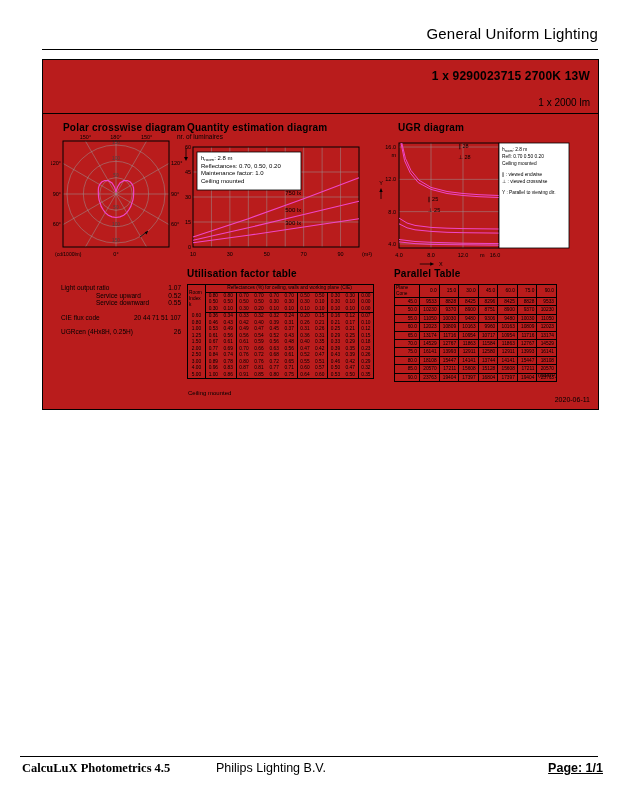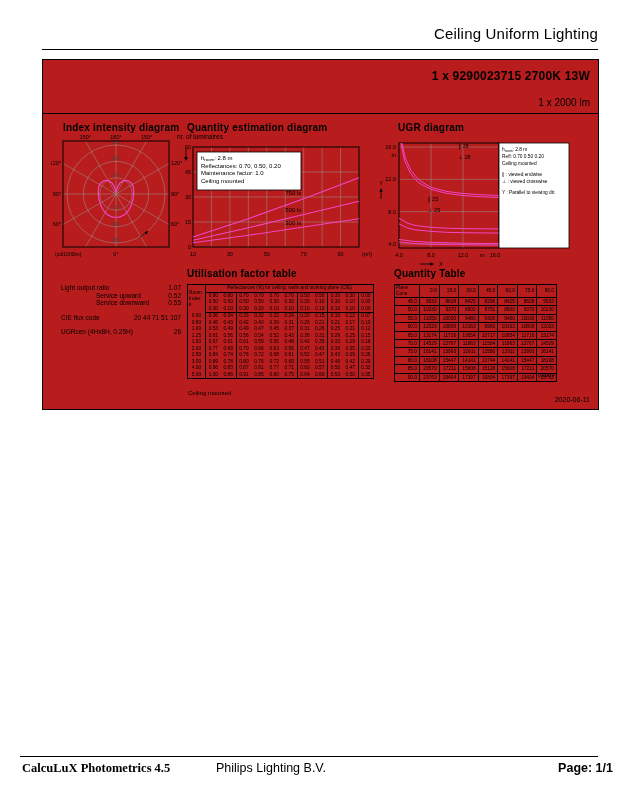--- a/index.html
+++ b/index.html
@@ -37,34 +37,34 @@
   table.lum{border-collapse:collapse;table-layout:fixed;width:163px;border:1px solid #000;}
   table.lum td{border:.6px solid #000;padding:0 2px 0 0;font-size:4.8px;height:7.4px;line-height:7.4px;text-align:right;overflow:hidden;white-space:nowrap;}
   table.lum td.lum-corner{width:21px;height:12px;text-align:left;padding-left:1px;}
   table.lum td.lum-corner div{line-height:6px;}
   table.lum tr.lum-hdr td{height:12px;line-height:12px;}
   .lum-unit{position:absolute;left:351px;top:312px;width:163px;text-align:right;font-size:6px;}
   .sheet-date{position:absolute;right:8px;top:336px;font-size:7px;}
   .footer-rule{position:absolute;top:756px;left:20px;width:578px;border-top:1.6px solid #000;}
   .foot-left{position:absolute;top:761px;left:22px;font-size:12.5px;font-weight:bold;font-family:Liberation Serif, serif;}
   .foot-center{position:absolute;top:761px;left:0;width:542px;text-align:center;font-size:12.5px;}
-  .foot-right{position:absolute;top:761px;right:5px;font-size:12.5px;font-weight:bold;}
+  .foot-right{position:absolute;top:761px;right:15px;font-size:12.5px;font-weight:bold;text-decoration:underline;}
 </style>
 </head>
 <body>
 
-<div class="hdr-title">Ceiling Uniform Lighting</div>
+<div class="hdr-title">General Uniform Lighting</div>
 <div class="hdr-rule"></div>
 
 <div class="sheet">
   <div class="prod-title">1 x 9290023715 2700K 13W</div>
   <div class="prod-lumens">1 x 2000 lm</div>
   <div class="sheet-divider"></div>
 
-  <div class="sec-title t-polar">Index intensity diagram</div>
+  <div class="sec-title t-polar">Polar crosswise diagram</div>
   <svg id="polar-svg" class="polar-svg" width="132" height="132">
       <line x1="65" y1="10" x2="65" y2="116" stroke="#999999" stroke-width="0.5"></line>
       <line x1="34.400435732949845" y1="10" x2="95.59956426705016" y2="116" stroke="#999999" stroke-width="0.5"></line>
       <line x1="12" y1="32.40043573294983" x2="118" y2="93.59956426705017" stroke="#999999" stroke-width="0.5"></line>
       <line x1="12" y1="63" x2="118" y2="63" stroke="#999999" stroke-width="0.5"></line>
       <line x1="12" y1="93.59956426705014" x2="118" y2="32.40043573294985" stroke="#999999" stroke-width="0.5"></line>
       <line x1="34.400435732949845" y1="116" x2="95.59956426705016" y2="10" stroke="#999999" stroke-width="0.5"></line>
       <circle cx="65" cy="63" r="16.333333333333332" fill="none" stroke="#999999" stroke-width="0.5"></circle>
       <circle cx="65" cy="63" r="32.666666666666664" fill="none" stroke="#999999" stroke-width="0.5"></circle>
       <circle cx="65" cy="63" r="49" fill="none" stroke="#999999" stroke-width="0.5"></circle>
@@ -391,21 +391,21 @@
             <td class="gr">0.60</td>
             <td>0.53</td>
             <td class="gr">0.50</td>
             <td>0.35</td>
           </tr>
         </tbody>
       </table>
     </div>
   <div class="uf-foot">Ceiling mounted</div>
 
-  <div class="sec-title t-lum">Quantity Table</div>
+  <div class="sec-title t-lum">Parallel Table</div>
   <div id="lum-table">
       <table class="lum">
         <tbody>
           <tr class="lum-hdr">
             <td class="lum-corner">
               <div>Plane</div>
               <div>Cone</div>
             </td>
             <td>0.0</td>
             <td>15.0</td>

